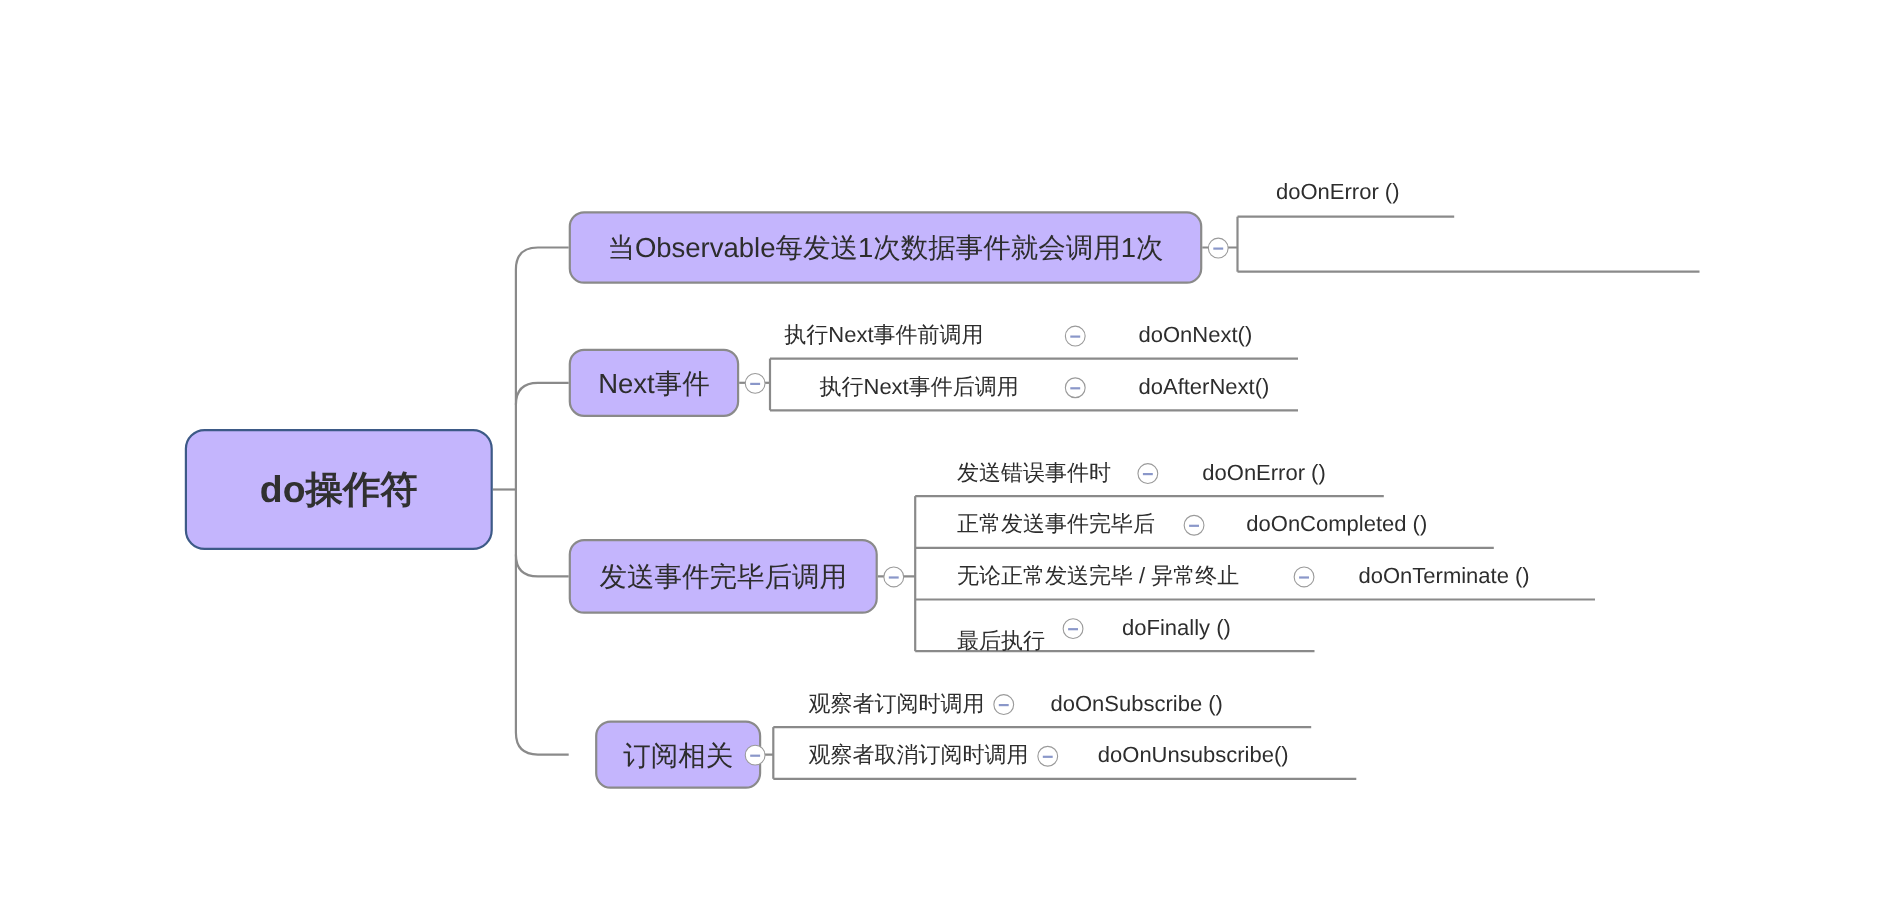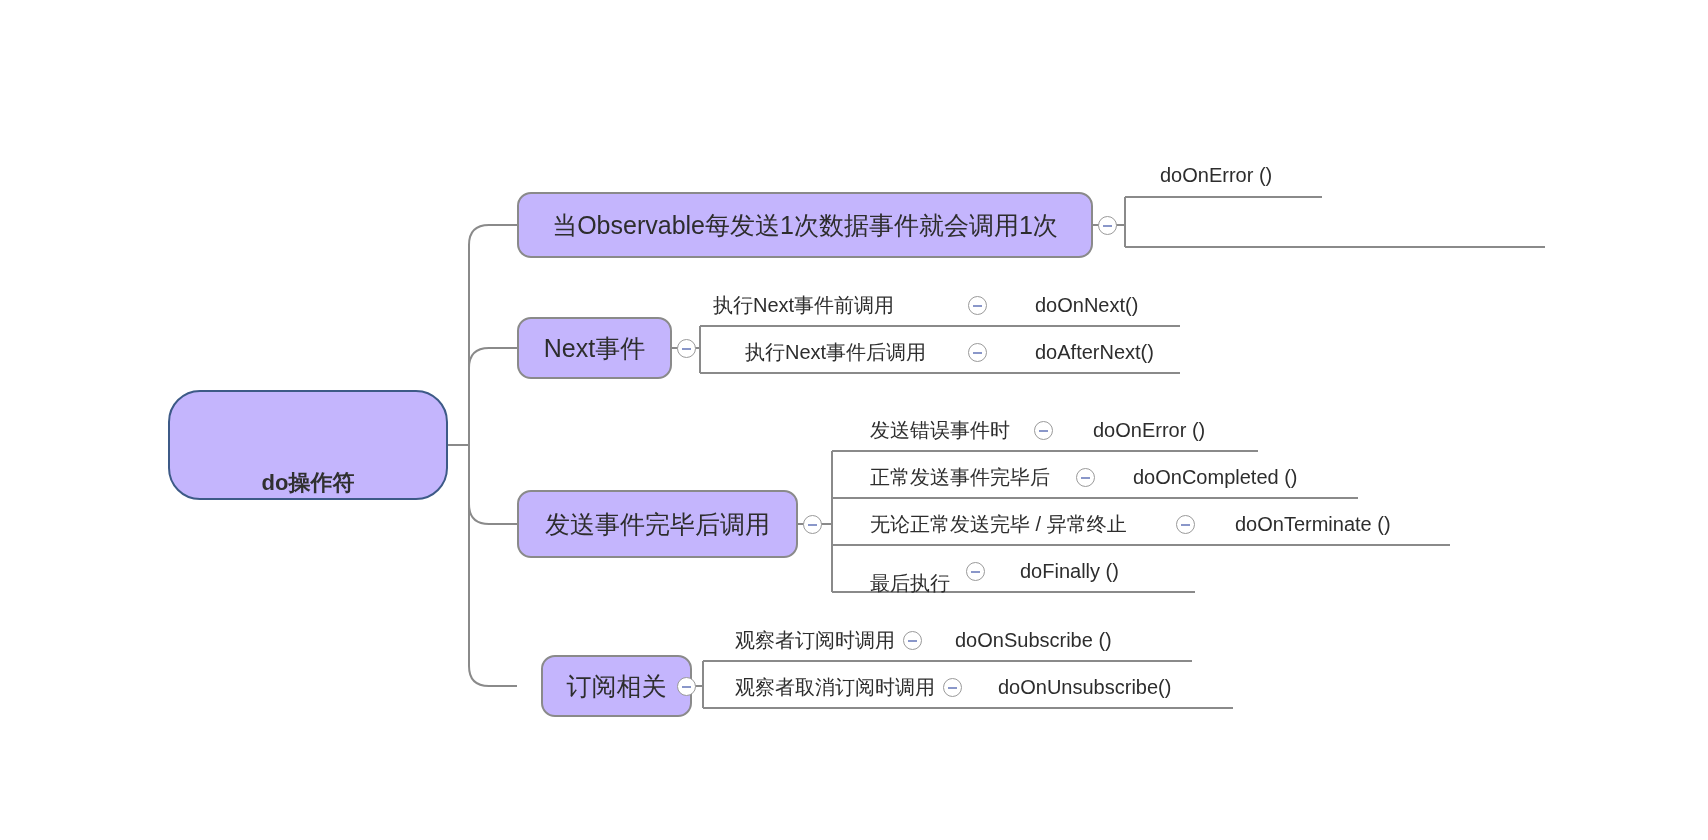--- a/index.html
+++ b/index.html
@@ -12,21 +12,21 @@
   }
   svg.connectors { position:absolute; left:0; top:0; }
   .connector { stroke:var(--line,#8a8a8a); stroke-width:2; fill:none; }
   .node {
     position:absolute; display:flex; align-items:center; justify-content:center;
     background:#c4b5fd; border:2px solid var(--node-border,#8a8a8a);
     border-radius:14px; font-size:25px; white-space:nowrap; box-sizing:border-box;
   }
   .root-node {
     border-color:var(--root-border,#3d5a87);
-    border-radius:32px; font-size:22px; font-weight:bold; color:#303030;align-items:flex-end;
+    border-radius:18px; font-size:34px; font-weight:bold; color:#303030;
   }
   .leaf {
     position:absolute; font-size:20px; line-height:28px; height:28px;
     white-space:nowrap; display:flex; align-items:center; color:var(--text,#2d2d2d);
   }
   .collapse {
     position:absolute; width:19px; height:19px; border-radius:50%;
     border:1.5px solid #9a9a9a; background:#ffffff;
     display:flex; align-items:center; justify-content:center;
     box-sizing:border-box; cursor:pointer; z-index:2;

